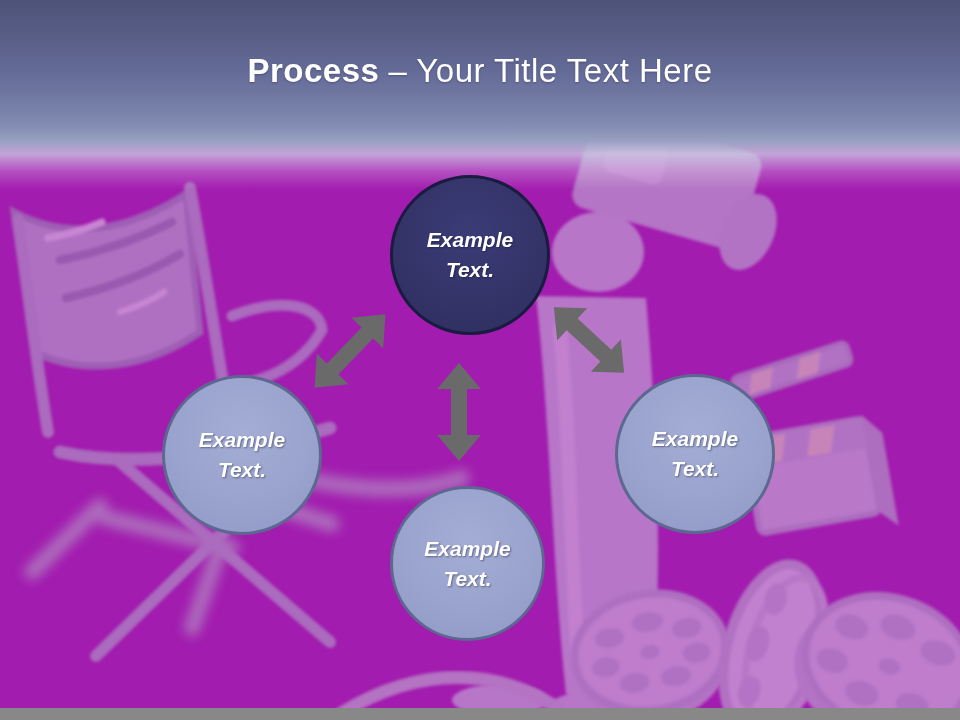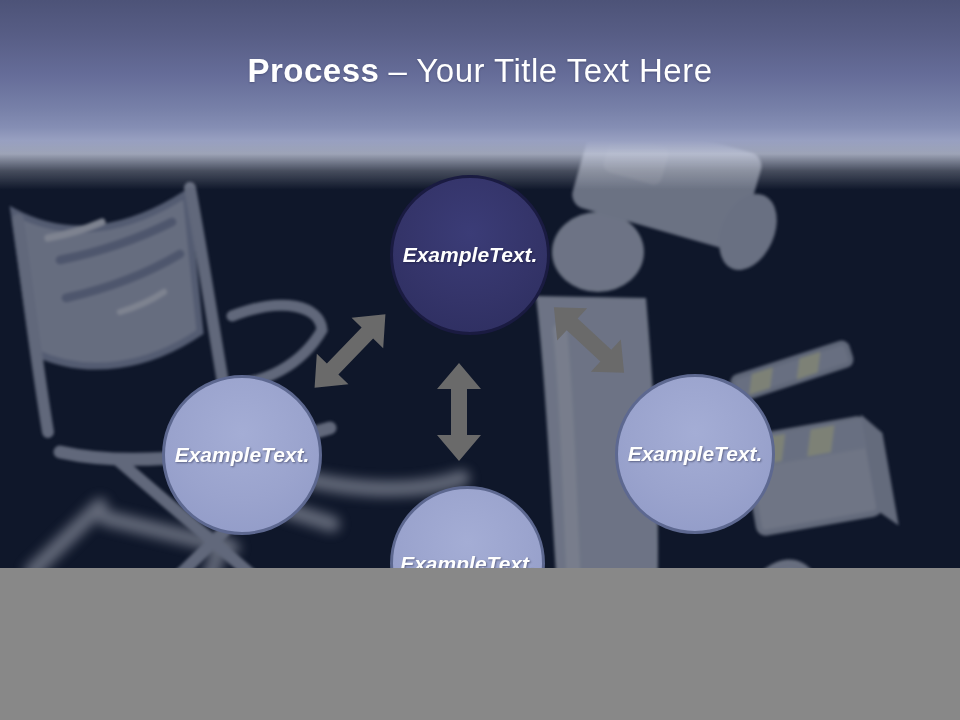--- a/index.html
+++ b/index.html
@@ -1,18 +1,18 @@
 <!DOCTYPE html>
 <html><head>
 <meta charset="utf-8">
 <style>
   html,body{margin:0;padding:0;background:#888;}
   .slide{
-    position:relative;width:960px;height:568px;overflow:hidden;
-    background:#0f172a;
+    position:relative;width:960px;height:708px;overflow:hidden;
+    background:#a21caf;
     font-family:"Liberation Sans",sans-serif;
   }
   
   .header-band{
     position:absolute;left:0;top:0;width:100%;height:190px;z-index:3;
     background:linear-gradient(180deg,
       #4d5378 0%,
       #575d85 18%,
       #666d99 40%,
       #7780a8 57%,
@@ -33,21 +33,21 @@
   }
   .title-bold{font-weight:700;}
   .title-rest{font-weight:400;margin-left:9px;}
   
   .watermark{position:absolute;left:0;top:0;width:960px;height:720px;z-index:1;}
   
   .arrows{position:absolute;left:0;top:0;width:960px;height:720px;z-index:5;pointer-events:none;}
   
   .node{
     position:absolute;border-radius:50%;z-index:6;
-    display:flex;flex-direction:row;justify-content:center;align-items:center;
+    display:flex;flex-direction:column;justify-content:center;align-items:center;
     text-align:center;color:#ffffff;
     font-style:italic;font-weight:700;font-size:21px;line-height:30px;
     text-shadow:1px 1px 2px rgba(15,18,45,0.45);
     box-sizing:border-box;cursor:default;
   }
   .node-dark{
     background:radial-gradient(circle at 50% 36%, #3b3c77 0%, #343469 55%, #2c2d5e 100%);
     border:3px solid #1a1b41;
   }
   .node-light{

